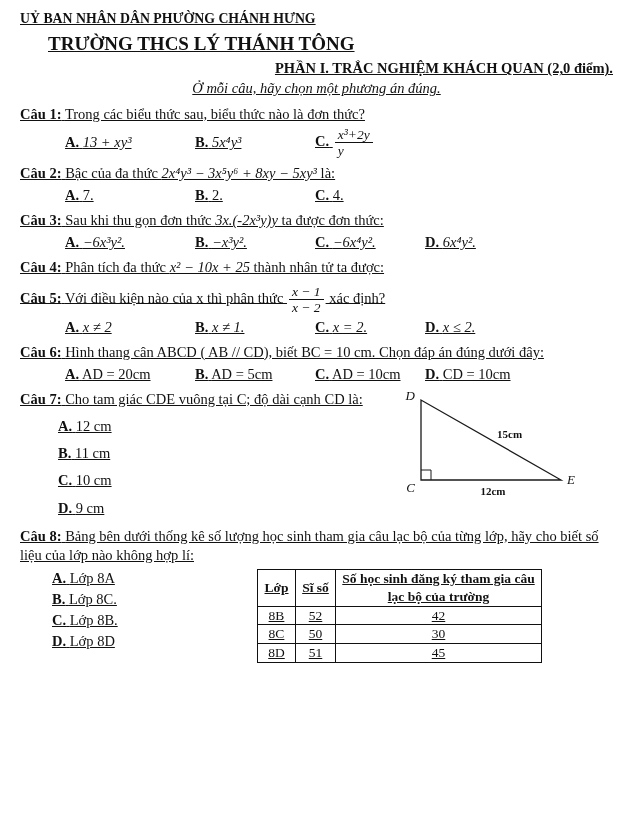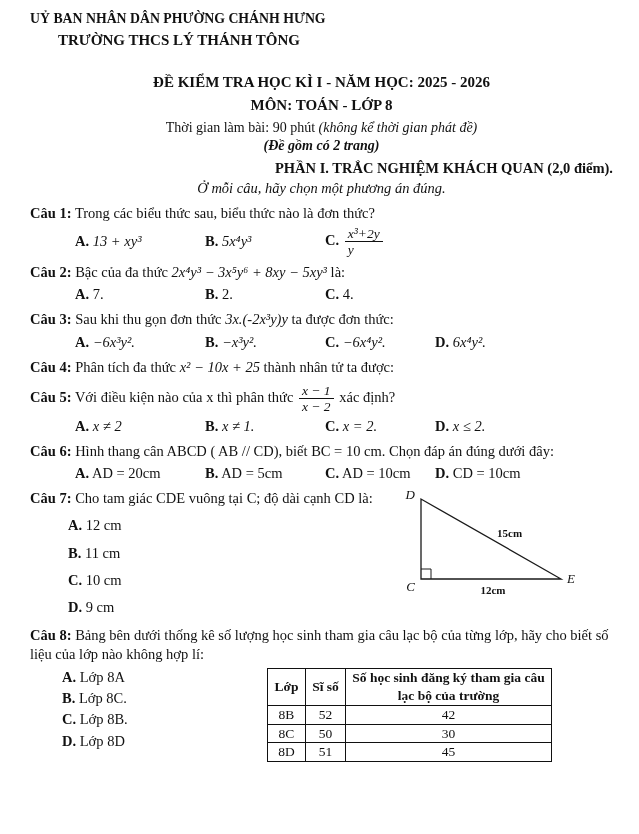--- a/index.html
+++ b/index.html
@@ -4,24 +4,24 @@
 <style>
   * { box-sizing: border-box; }
   html, body { margin: 0; padding: 0; }
   body {
     width: 639px; height: 834px;
     background: #ffffff; color: #111;
     font-family: "Liberation Serif", "DejaVu Serif", serif;
     font-size: 14.5px; line-height: 1.32;
     overflow: hidden;
   }
-  .page { padding: 10px 26px 0 30px; }
+  .page { padding: 10px 26px 0 20px; text-decoration: underline; }
 
   .hdr1 { font-weight: 700; font-size: 13.8px; }
-  .hdr2 { font-weight: 700; font-size: 15px; margin-left: 28px; margin-top: 3px; }
+  .hdr2 { font-weight: 700; font-size: 19px; margin-left: 28px; margin-top: 3px; }
 
   .title-block { text-align: center; margin-top: 22px; }
   .t1, .t2 { font-weight: 700; font-size: 15px; }
   .t2 { margin-top: 3px; }
   .t3 { margin-top: 3px; font-size: 14px; }
   .t4 { font-weight: 700; font-style: italic; font-size: 14px; }
 
   .part-heading { font-weight: 700; margin-top: 3px; padding-left: 26px; text-align: right; }
   .instruction { font-style: italic; text-align: center; margin-top: 1px; }
 
@@ -65,26 +65,20 @@
 </head>
 <body>
 
 <div class="page">
 
   <div class="letterhead">
     <div class="hdr1">UỶ BAN NHÂN DÂN PHƯỜNG CHÁNH HƯNG</div>
     <div class="hdr2">TRƯỜNG THCS LÝ THÁNH TÔNG</div>
   </div>
 
-  <div class="title-block">
-    <div class="t1">ĐỀ KIỂM TRA HỌC KÌ I - NĂM HỌC: 2025 - 2026</div>
-    <div class="t2">MÔN: TOÁN - LỚP 8</div>
-    <div class="t3"><span>Thời gian làm bài: 90 phút </span><i>(không kể thời gian phát đề)</i></div>
-    <div class="t4">(Đề gồm có 2 trang)</div>
-  </div>
 
   <div class="part-heading">PHẦN I. TRẮC NGHIỆM KHÁCH QUAN (2,0 điểm).</div>
   <div class="instruction">Ở mỗi câu, hãy chọn một phương án đúng.</div>
 
   <div class="question">
     <div class="q-text"><b class="q-label">Câu 1:</b> <span>Trong các biểu thức sau, biểu thức nào là đơn thức?</span></div>
     <div class="opt-row">
       <span class="opt"><b>A.</b> <span class="math">13 + xy³</span></span>
       <span class="opt"><b>B.</b> <span class="math">5x⁴y³</span></span>
       <span class="opt"><b>C.</b> <span class="frac">

